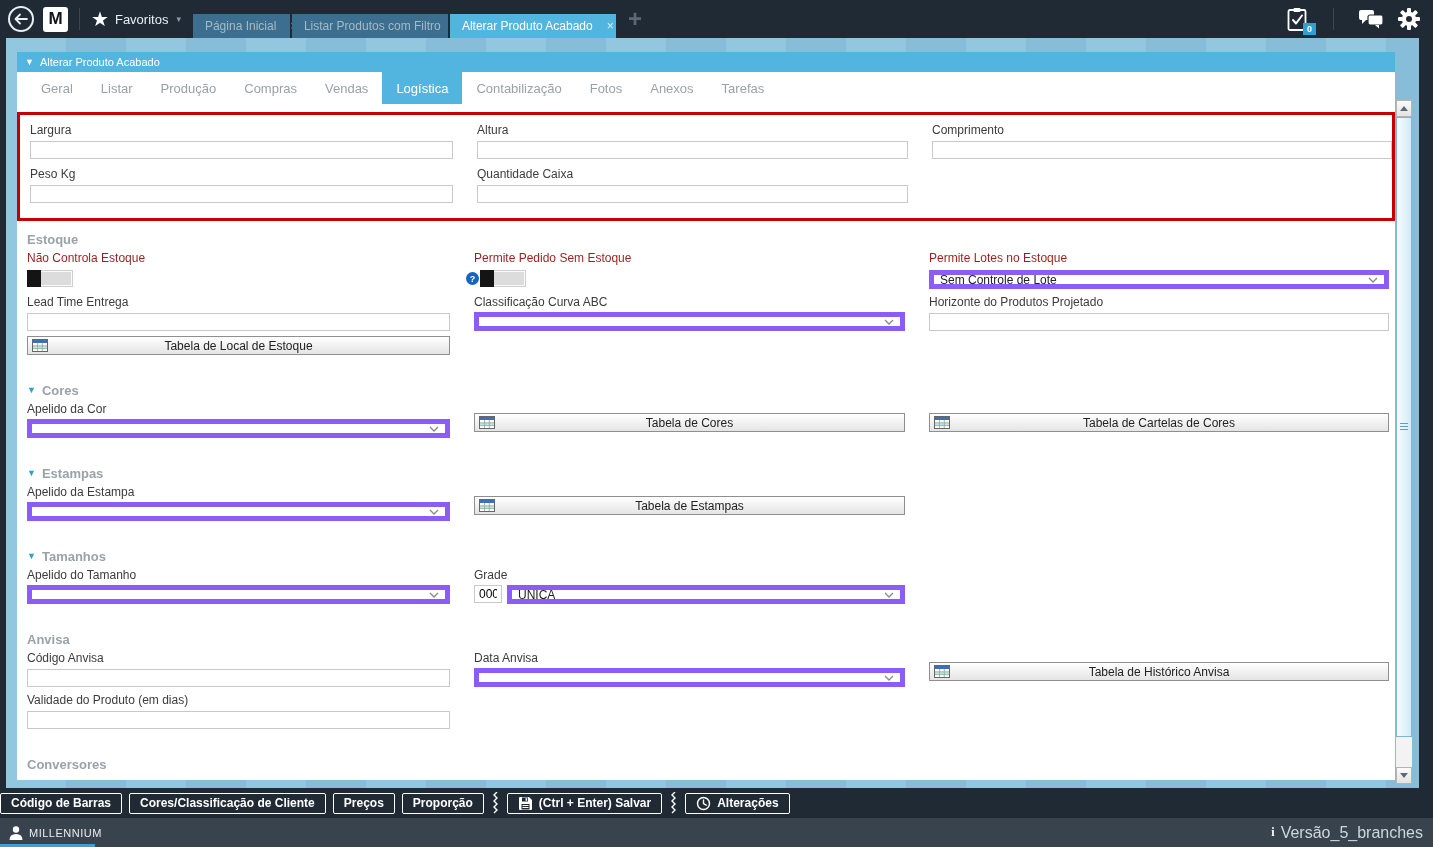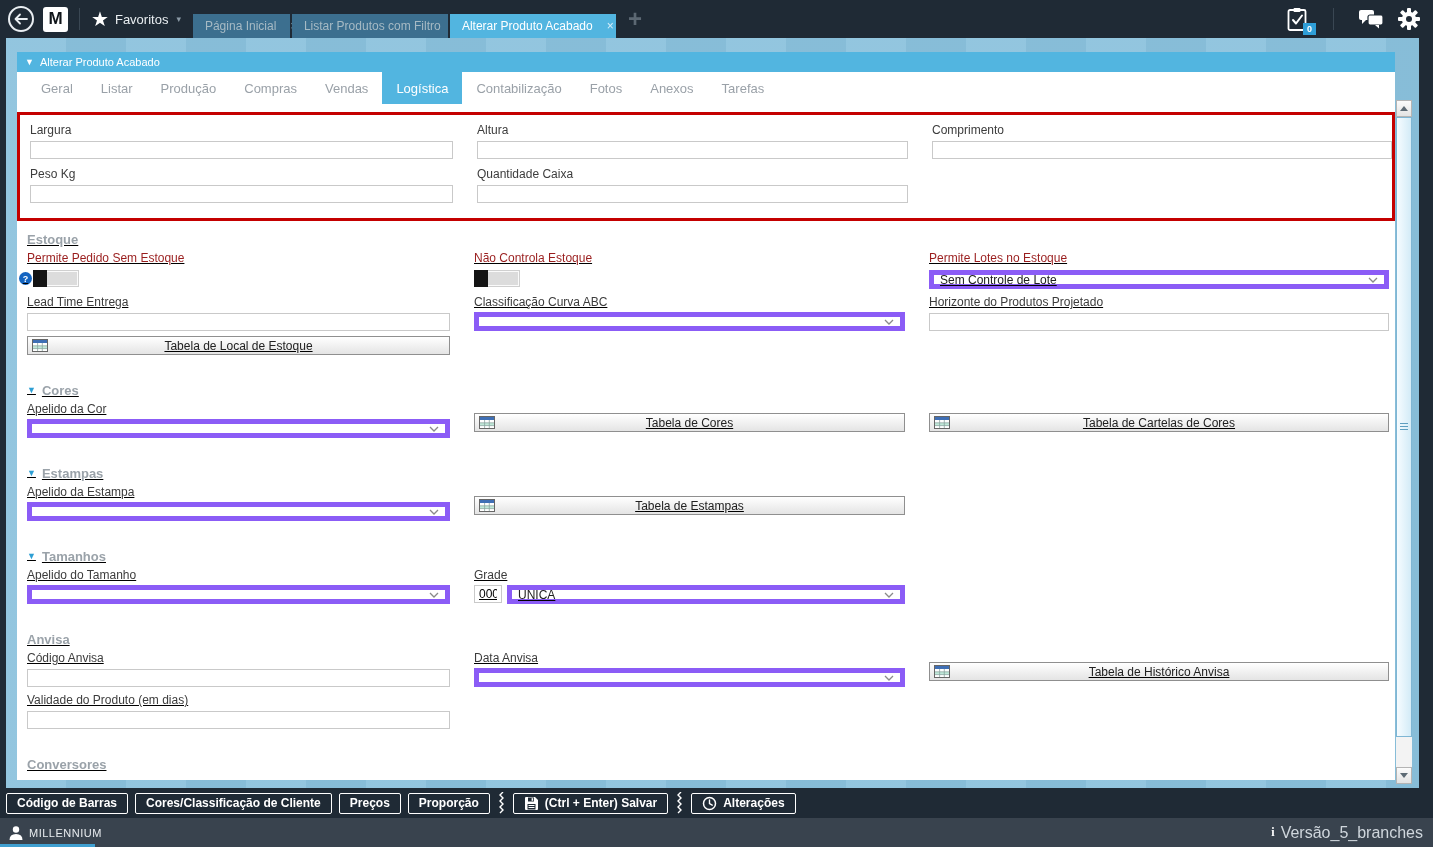--- a/index.html
+++ b/index.html
@@ -67,21 +67,21 @@
   .toggle { position:relative; width:46px; height:17px; flex:none; cursor:pointer; }
   .toggle .track { position:absolute; left:1px; top:1px; right:1px; bottom:1px; background:#dcdcdc; border:1px solid #fafafa; box-shadow:0 0 0 1px #cfcfcf; }
   .toggle .knob { position:absolute; left:0; top:0; width:14px; height:17px; background:#141414; }
   .toggle-row { display:flex; align-items:center; margin-top:2px; }
   .help { width:13px; height:13px; border-radius:50%; background:#1464c0; color:#fff; font-size:9px; font-weight:bold; display:flex; align-items:center; justify-content:center; margin-left:-8px; margin-right:1px; cursor:pointer; flex:none; }
 
   .tbl-btn { height:19px; width:100%; border:1px solid #8f8f8f; background:linear-gradient(#ffffff,#e4e4e4); display:flex; align-items:center; justify-content:center; position:relative; font-size:12px; color:#222; cursor:pointer; font-family:"Liberation Sans", sans-serif; }
   .tbl-btn .ticon { position:absolute; left:4px; top:2px; display:flex; }
   .btn-offset { margin-top:15px; }
 
-  .sec { margin-top:28px;text-decoration:underline; }
+  .sec { margin-top:28px; }
   .sec .grid { margin-top:0; }
   .row2 { margin-top:2px; }
 
   .grade-row { display:flex; gap:5px; }
   .grade-row .txt.small { width:28px; text-align:center; flex:none; }
   .grade-row .sel { flex:1; }
 
   .cliprow { height:9px; overflow:hidden; margin-top:2px; }
 
   
@@ -90,21 +90,21 @@
   .sb-up { top:0; }
   .sb-down { bottom:0; }
   .sb-arrow-up { width:0; height:0; border:4px solid transparent; border-bottom:5px solid #5d6a74; margin-top:-4px; }
   .sb-arrow-down { width:0; height:0; border:4px solid transparent; border-top:5px solid #5d6a74; margin-bottom:-4px; }
   .sb-thumb { position:absolute; left:0; top:17px; width:16px; height:620px; background:linear-gradient(90deg,#f6fcff,#d3ebf7); border:1px solid #7fb6d4; cursor:grab; }
   .sb-grip { position:absolute; left:3px; top:50%; width:8px; height:8px; margin-top:-4px;
     background:repeating-linear-gradient(#5d9ec0 0 1px, transparent 1px 3px); }
   .sb-track-gap { position:absolute; left:0; top:637px; width:16px; height:30px; background:#f3f3f3; }
 
   
-  .toolbar { position:absolute; left:0; top:788px; width:1398px; height:30px; background:#1f2a35; display:flex; align-items:center; padding-left:6px; gap:7px; }
+  .toolbar { position:absolute; left:0; top:788px; width:1398px; height:30px; background:#1f2a35; display:flex; align-items:center; gap:7px; }
   .bbtn { height:21px; border:1px solid #fff; border-radius:2px; background:transparent; color:#fff; font-weight:bold; font-size:12px; display:flex; align-items:center; padding:0 10px; gap:6px; cursor:pointer; font-family:"Liberation Sans", sans-serif; white-space:nowrap; }
   .zigzag { display:flex; align-items:center; margin:0 1px; }
 
   
   .footer { position:absolute; left:0; top:818px; width:1433px; height:29px; background:#39434e; display:flex; align-items:center; }
   .user-area { display:flex; align-items:center; gap:5px; margin-left:8px; cursor:pointer; }
   .user-name { font-size:11px; color:#e8ecef; letter-spacing:0.5px; }
   .footer-underline { position:absolute; left:0; bottom:0; width:95px; height:3px; background:#3f9fd0; }
   .version-area { margin-left:auto; margin-right:10px; display:flex; align-items:center; gap:6px; }
   .version-text { font-size:16px; color:#cfd6dc; }
@@ -220,32 +220,32 @@
             <input class="txt" style="">
           </div>
           <div></div>
         </div>
       </div>
 
       <div class="sec" style="margin-top:11px">
         <div class="section-title">Estoque</div>
         <div class="grid">
           <div>
-            <span class="red-label">Permite Pedido Sem Estoque</span>
+            <span class="red-label">Não Controla Estoque</span>
             <div class="toggle-row">
-              <span class="help">?</span>
               <div class="toggle">
                 <div class="track"></div>
                 <div class="knob"></div>
               </div>
             </div>
           </div>
           <div>
-            <span class="red-label">Não Controla Estoque</span>
+            <span class="red-label">Permite Pedido Sem Estoque</span>
             <div class="toggle-row">
+              <span class="help">?</span>
               <div class="toggle">
                 <div class="track"></div>
                 <div class="knob"></div>
               </div>
             </div>
           </div>
           <div>
             <span class="red-label">Permite Lotes no Estoque</span>
             <div class="sel">
               <span class="val">Sem Controle de Lote</span>

